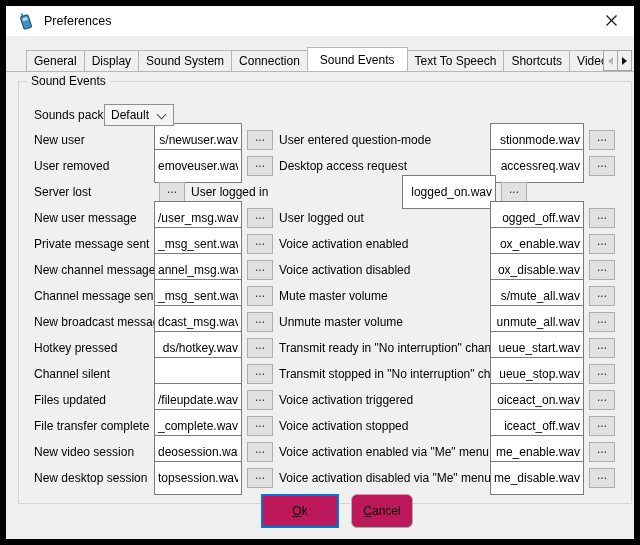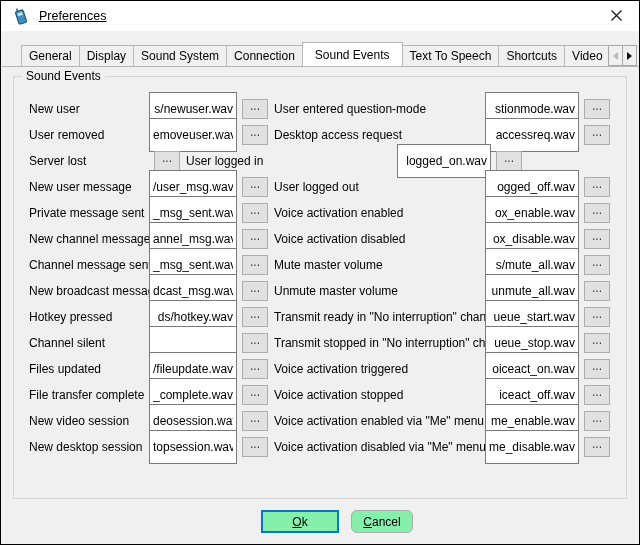--- a/index.html
+++ b/index.html
@@ -1,22 +1,21 @@
 <!DOCTYPE html>
 <html><head>
 <meta charset="utf-8">
 <style>
   html,body{margin:0;padding:0;background:#bfbfbf;}
   *{box-sizing:border-box;}
   .window{
     position:relative;width:640px;height:545px;
-    background:#f0f0f0;border:1px solid #000000;
+    background:#f0f0f0;border:6px solid #000000;
     font-family:"Liberation Sans",sans-serif;font-size:12px;color:#000;
     overflow:hidden;
-    text-decoration:underline;
   }
   
   .titlebar{position:relative;height:30px;background:#ffffff;display:flex;align-items:center;}
   .app-icon{margin-left:11px;width:18px;height:18px;display:inline-block;}
   .title{margin-left:9px;font-size:12.5px;color:#000;}
   .close{position:absolute;right:0;top:0;width:45px;height:29px;display:flex;align-items:center;justify-content:center;cursor:pointer;}
   .close svg{display:block;}
   
   .tabbar{position:absolute;left:0;right:0;top:40px;height:26px;
     display:flex;align-items:flex-end;padding-left:20px;border-bottom:1px solid #b6b6b6;}
@@ -46,21 +45,21 @@
   .lbl.left{width:120px;}
   .lbl.right{width:211px;margin-left:6px;}
   .field{height:34px;border:1px solid #7a7a7a;background:#fff;padding:0 3px;
     font-family:"Liberation Sans",sans-serif;font-size:12px;text-align:right;outline:none;}
   .field.left{width:88px;}
   .field.right{width:94px;}
   .browse{width:26px;height:20px;margin-left:5px;background:#e1e1e1;border:1px solid #adadad;
     font-family:"Liberation Sans",sans-serif;font-size:12px;line-height:10px;color:#333;cursor:pointer;padding:0 0 6px 0;}
   
   .footer{position:absolute;left:0;right:0;bottom:11px;display:flex;justify-content:center;gap:12px;}
-  .btn{height:23px;background:#86efac;border:1px solid #adadad;
+  .btn{height:34px;background:#be185d;border:1px solid #adadad;
     font-family:"Liberation Sans",sans-serif;font-size:12px;cursor:pointer;}
   .btn::first-letter{text-decoration:underline;}
   .btn.ok{width:78px;border:2px solid #0078d7;margin-left:34px;}
   .btn.cancel{width:62px;border-radius:6px;}
 </style>
 </head>
 <body>
 
 <div class="window">
 
@@ -100,20 +99,27 @@
         </span>
       <span class="tsbtn">
           <span class="tri-right"></span>
         </span>
     </div>
   </div>
 
   <div class="groupbox">
     <span class="legend">Sound Events</span>
     <div class="gb-content">
+      <div class="sp-row">
+        <span class="sp-label">Sounds pack</span>
+        <div class="combo">
+          <span>Default</span>
+          <span class="chev"></span>
+        </div>
+      </div>
       <div id="rows">
           <div class="row">
             <span class="lbl left">New user</span>
             <input type="text" class="field left" value="s/newuser.wav" style="">
             <button class="browse">...</button>
             <span class="lbl right">User entered question-mode</span>
             <input type="text" class="field right" value="stionmode.wav" style="">
             <button class="browse">...</button>
           </div>
           <div class="row">

